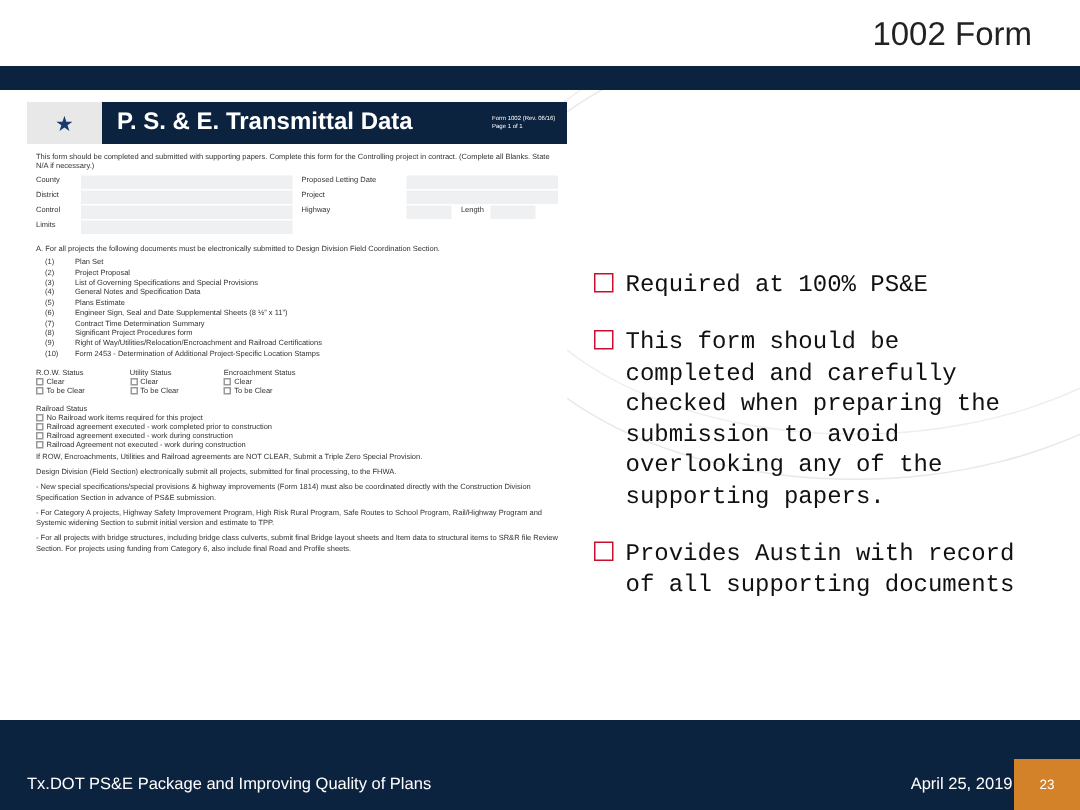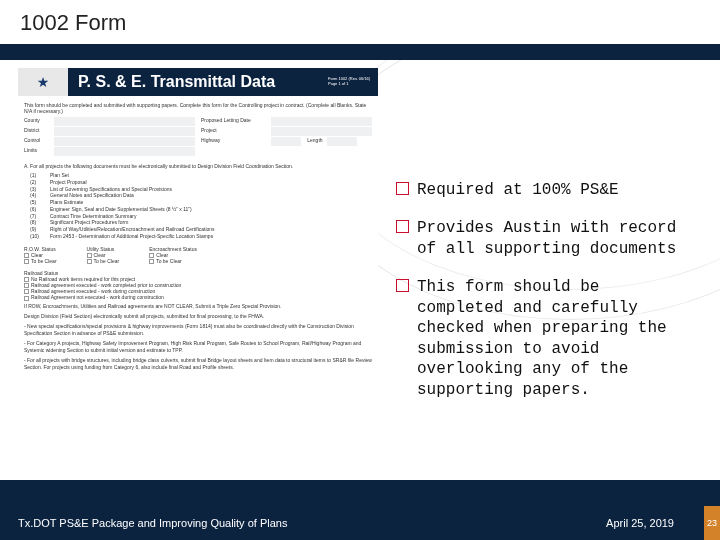--- a/index.html
+++ b/index.html
@@ -1,21 +1,21 @@
 <!DOCTYPE html>
 <html><head>
 <meta charset="utf-8">
 <style>
   * { margin: 0; padding: 0; box-sizing: border-box; }
   body { width: 720px; height: 540px; font-family: Arial, sans-serif; background: #fff; position: relative; overflow: hidden; }
 
   .bg-arc { position: absolute; top: 20px; right: -100px; width: 500px; height: 300px; border: 1px solid #e8e8e8; border-radius: 50%; z-index: 0; }
   .bg-arc2 { position: absolute; top: 10px; right: -90px; width: 480px; height: 280px; border: 1px solid #eee; border-radius: 50%; z-index: 0; }
 
-  .title-bar { position: relative; z-index: 2; background: #fff; padding: 10px 20px 8px; }
+  .title-bar { position: relative; z-index: 2; background: #fff; padding: 10px 32px 8px; text-align: right; }
   .title-text { font-size: 22px; color: #222; font-weight: 400; }
   .title-underline { height: 16px; background: #0c2340; width: 100%; position: relative; z-index: 2; }
 
   .content { display: flex; position: relative; z-index: 1; }
 
   .left-panel { width: 380px; padding: 8px 0 0 18px; }
   .form-preview { width: 360px; background: #fff; }
   .form-header { display: flex; align-items: center; background: #0c2340; color: #fff; height: 28px; }
   .logo-cell { width: 50px; height: 28px; background: #e8e8e8; display: flex; align-items: center; justify-content: center; }
   .star { color: #1a3a6e; font-size: 14px; }
@@ -42,22 +42,22 @@
   .paras p { font-size: 5px; margin: 4px 0; line-height: 1.3; }
 
   .right-panel { flex: 1; padding: 120px 28px 0 16px; }
   .bullet-item { display: flex; margin-bottom: 18px; }
   .bullet-box { width: 13px; height: 13px; border: 1.6px solid #c8102e; margin-right: 8px; margin-top: 2px; flex-shrink: 0; }
   .bullet-text { font-size: 16px; color: #111; line-height: 1.28; font-family: Liberation Mono, monospace; }
 
   .footer { position: absolute; bottom: 0; left: 0; right: 0; height: 34px; background: #0c2340; display: flex; align-items: center; justify-content: space-between; padding: 0 0 0 18px; color: #fff; font-size: 11px; z-index: 3; gap: 40px; }
   .footer-spacer { position: absolute; bottom: 34px; left: 0; right: 0; height: 26px; background: #0c2340; z-index: 3; }
   .footer-right { display: flex; align-items: center; }
-  .footer-date { margin-right: 30px; }
-  .page-num { background: #d4822a; width: 16px; height: 34px; display: flex; align-items: center; justify-content: center; font-size: 9px; }
+  .footer-date { margin-right: 1px; }
+  .page-num { background: #d4822a; width: 44px; height: 34px; display: flex; align-items: center; justify-content: center; font-size: 9px; }
 </style>
 </head>
 <body>
 
 <div class="bg-arc"></div>
 <div class="bg-arc2"></div>
 
 <div class="title-bar">
   <div class="title-text">1002 Form</div>
 </div>
@@ -165,25 +165,25 @@
     </div>
   </div>
 
   <div class="right-panel">
     <div class="bullet-item">
       <div class="bullet-box"></div>
       <div class="bullet-text">Required at 100% PS&amp;E</div>
     </div>
     <div class="bullet-item">
       <div class="bullet-box"></div>
-      <div class="bullet-text">Provides Austin with record of all supporting documents</div>
+      <div class="bullet-text">This form should be completed and carefully checked when preparing the submission to avoid overlooking any of the supporting papers.</div>
     </div>
     <div class="bullet-item">
       <div class="bullet-box"></div>
-      <div class="bullet-text">This form should be completed and carefully checked when preparing the submission to avoid overlooking any of the supporting papers.</div>
+      <div class="bullet-text">Provides Austin with record of all supporting documents</div>
     </div>
   </div>
 </div>
 
 <div class="footer-spacer"></div>
 <div class="footer">
   <div>Tx.DOT PS&amp;E Package and Improving Quality of Plans</div>
   <div class="footer-right">
     <div class="footer-date">April 25, 2019</div>
     <div class="page-num">23</div>

